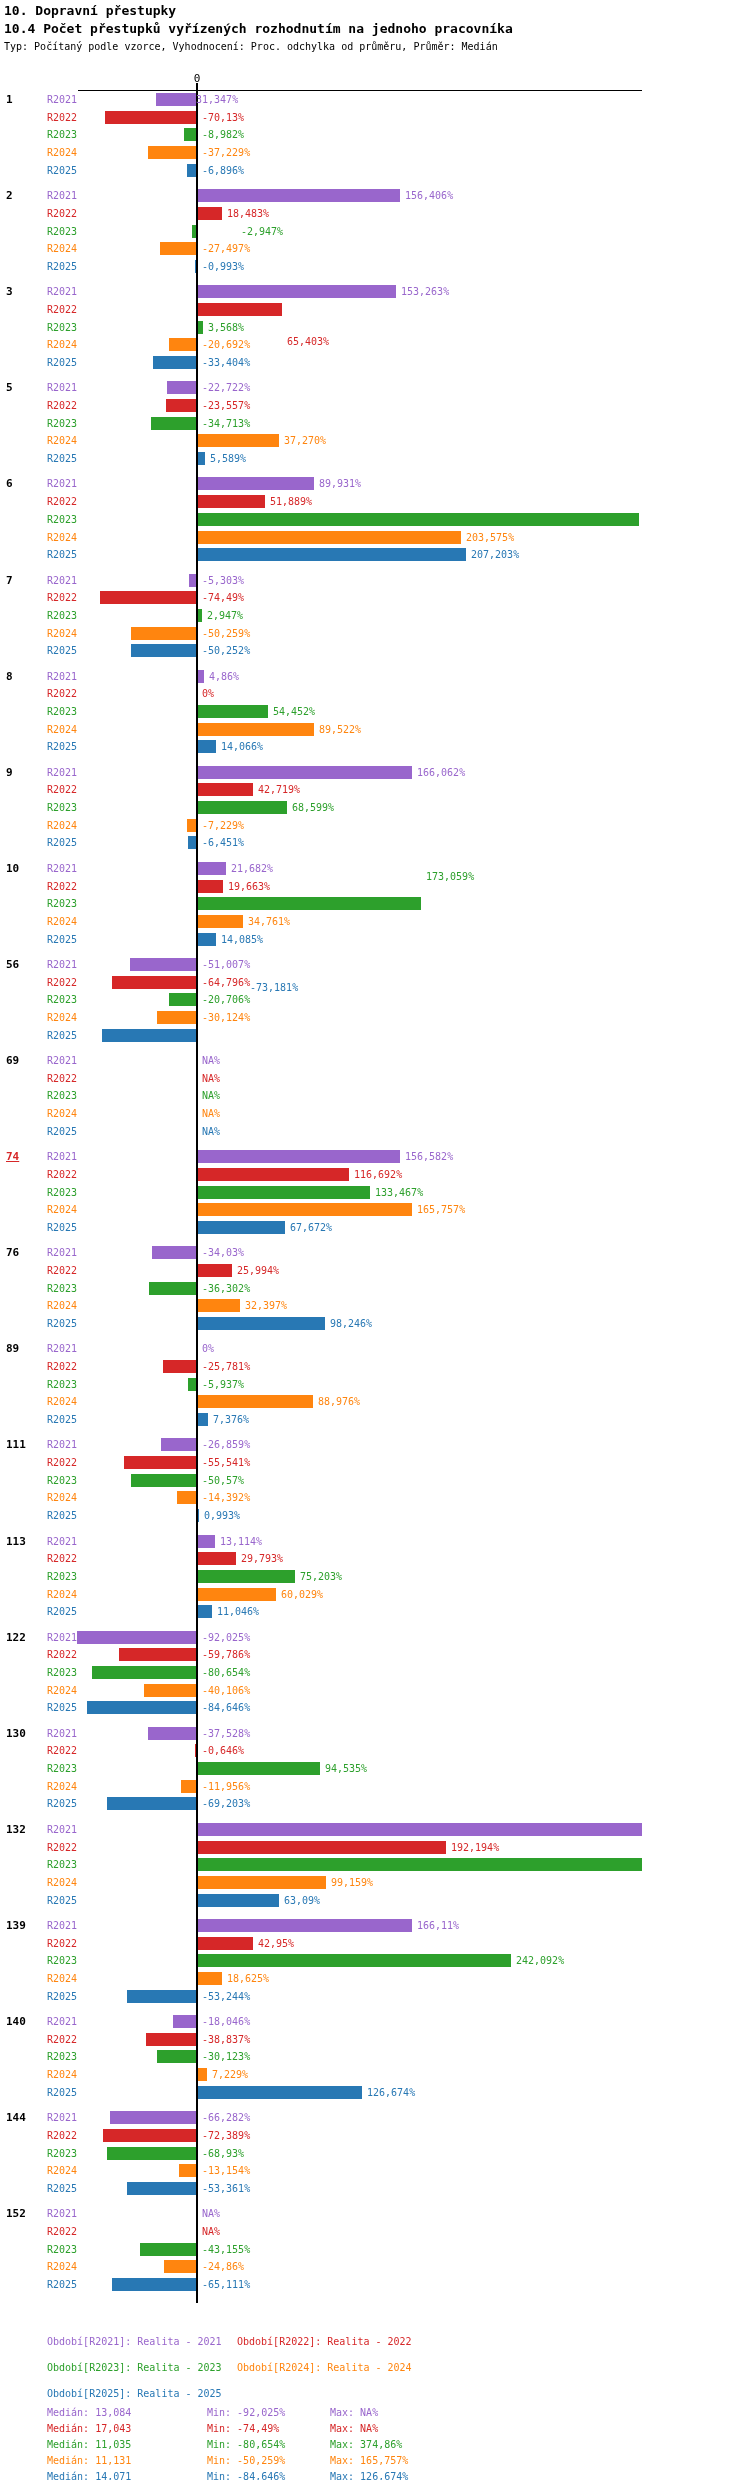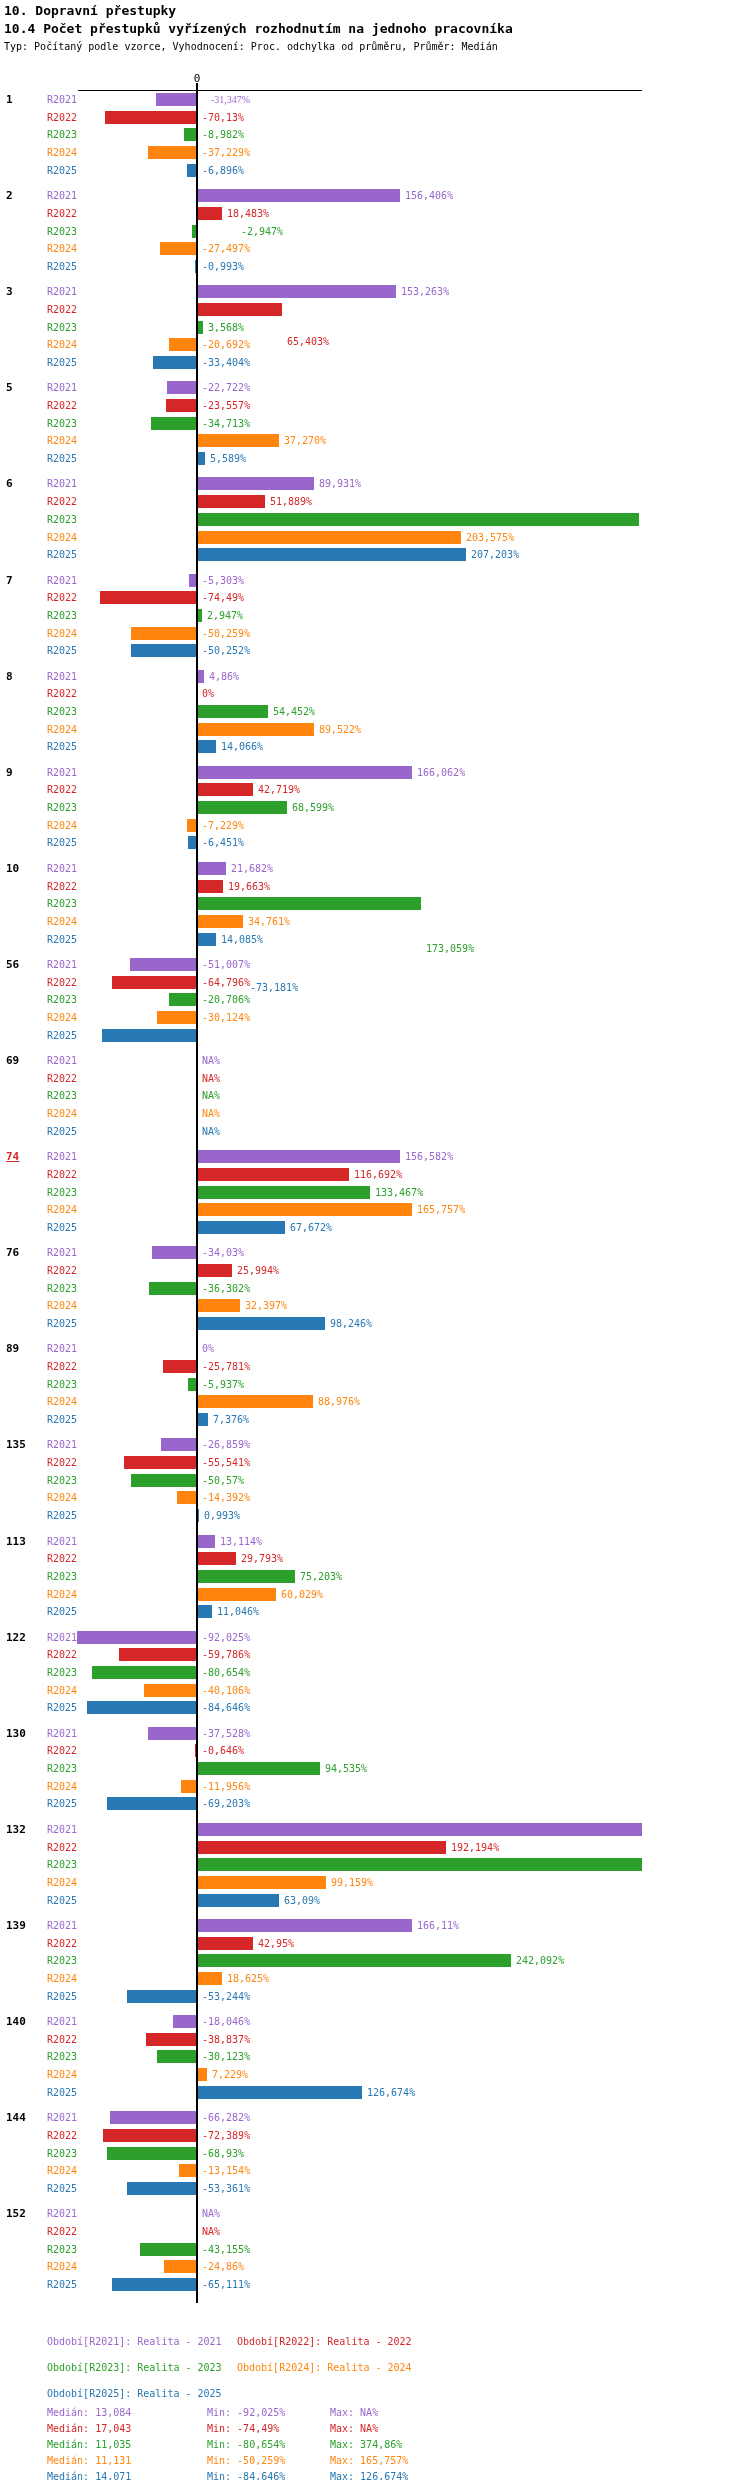--- a/index.html
+++ b/index.html
@@ -28,21 +28,21 @@
   <div class="subtitle">Typ: Počítaný podle vzorce, Vyhodnocení: Proc. odchylka od průměru, Průměr: Medián</div>
 
   <div class="zero-label">0</div>
   <div class="axis-h"></div>
   <div class="axis-v"></div>
 
   <div class="layer" id="bars">
       <div class="grp-label" style="left: 6px; top: 93px; color: rgb(0, 0, 0);">1</div>
       <div class="row-label" style="left: 47px; top: 93px; color: rgb(153, 102, 204);">R2021</div>
       <div class="bar" style="left: 156px; top: 93px; width: 40px; height: 13px; background: rgb(153, 102, 204);"></div>
-      <div class="val-label" style="left: 211px; top: 93px; color: rgb(153, 102, 204); font-family: Liberation Serif, serif;">-31,347%</div>
+      <div class="val-label" style="left: 190px; top: 93px; color: rgb(153, 102, 204);">-31,347%</div>
       <div class="row-label" style="left: 47px; top: 111px; color: rgb(214, 39, 40);">R2022</div>
       <div class="bar" style="left: 105px; top: 111px; width: 91px; height: 13px; background: rgb(214, 39, 40);"></div>
       <div class="val-label" style="left: 202px; top: 111px; color: rgb(214, 39, 40);">-70,13%</div>
       <div class="row-label" style="left: 47px; top: 128px; color: rgb(45, 160, 44);">R2023</div>
       <div class="bar" style="left: 184px; top: 128px; width: 12px; height: 13px; background: rgb(45, 160, 44);"></div>
       <div class="val-label" style="left: 202px; top: 128px; color: rgb(45, 160, 44);">-8,982%</div>
       <div class="row-label" style="left: 47px; top: 146px; color: rgb(255, 133, 15);">R2024</div>
       <div class="bar" style="left: 148px; top: 146px; width: 48px; height: 13px; background: rgb(255, 133, 15);"></div>
       <div class="val-label" style="left: 202px; top: 146px; color: rgb(255, 133, 15);">-37,229%</div>
       <div class="row-label" style="left: 47px; top: 164px; color: rgb(40, 120, 180);">R2025</div>
@@ -161,21 +161,21 @@
       <div class="val-label" style="left: 202px; top: 836px; color: rgb(40, 120, 180);">-6,451%</div>
       <div class="grp-label" style="left: 6px; top: 862px; color: rgb(0, 0, 0);">10</div>
       <div class="row-label" style="left: 47px; top: 862px; color: rgb(153, 102, 204);">R2021</div>
       <div class="bar" style="left: 198px; top: 862px; width: 28px; height: 13px; background: rgb(153, 102, 204);"></div>
       <div class="val-label" style="left: 231px; top: 862px; color: rgb(153, 102, 204);">21,682%</div>
       <div class="row-label" style="left: 47px; top: 880px; color: rgb(214, 39, 40);">R2022</div>
       <div class="bar" style="left: 198px; top: 880px; width: 25px; height: 13px; background: rgb(214, 39, 40);"></div>
       <div class="val-label" style="left: 228px; top: 880px; color: rgb(214, 39, 40);">19,663%</div>
       <div class="row-label" style="left: 47px; top: 897px; color: rgb(45, 160, 44);">R2023</div>
       <div class="bar" style="left: 198px; top: 897px; width: 223px; height: 13px; background: rgb(45, 160, 44);"></div>
-      <div class="val-label" style="left: 426px; top: 942px; color: rgb(45, 160, 44);">173,059%</div>
+      <div class="val-label" style="left: 426px; top: 870px; color: rgb(45, 160, 44);">173,059%</div>
       <div class="row-label" style="left: 47px; top: 915px; color: rgb(255, 133, 15);">R2024</div>
       <div class="bar" style="left: 198px; top: 915px; width: 45px; height: 13px; background: rgb(255, 133, 15);"></div>
       <div class="val-label" style="left: 248px; top: 915px; color: rgb(255, 133, 15);">34,761%</div>
       <div class="row-label" style="left: 47px; top: 933px; color: rgb(40, 120, 180);">R2025</div>
       <div class="bar" style="left: 198px; top: 933px; width: 18px; height: 13px; background: rgb(40, 120, 180);"></div>
       <div class="val-label" style="left: 221px; top: 933px; color: rgb(40, 120, 180);">14,085%</div>
       <div class="grp-label" style="left: 6px; top: 958px; color: rgb(0, 0, 0);">56</div>
       <div class="row-label" style="left: 47px; top: 958px; color: rgb(153, 102, 204);">R2021</div>
       <div class="bar" style="left: 130px; top: 958px; width: 66px; height: 13px; background: rgb(153, 102, 204);"></div>
       <div class="val-label" style="left: 202px; top: 958px; color: rgb(153, 102, 204);">-51,007%</div>
@@ -242,21 +242,21 @@
       <div class="val-label" style="left: 202px; top: 1360px; color: rgb(214, 39, 40);">-25,781%</div>
       <div class="row-label" style="left: 47px; top: 1378px; color: rgb(45, 160, 44);">R2023</div>
       <div class="bar" style="left: 188px; top: 1378px; width: 8px; height: 13px; background: rgb(45, 160, 44);"></div>
       <div class="val-label" style="left: 202px; top: 1378px; color: rgb(45, 160, 44);">-5,937%</div>
       <div class="row-label" style="left: 47px; top: 1395px; color: rgb(255, 133, 15);">R2024</div>
       <div class="bar" style="left: 198px; top: 1395px; width: 115px; height: 13px; background: rgb(255, 133, 15);"></div>
       <div class="val-label" style="left: 318px; top: 1395px; color: rgb(255, 133, 15);">88,976%</div>
       <div class="row-label" style="left: 47px; top: 1413px; color: rgb(40, 120, 180);">R2025</div>
       <div class="bar" style="left: 198px; top: 1413px; width: 10px; height: 13px; background: rgb(40, 120, 180);"></div>
       <div class="val-label" style="left: 213px; top: 1413px; color: rgb(40, 120, 180);">7,376%</div>
-      <div class="grp-label" style="left: 6px; top: 1438px; color: rgb(0, 0, 0);">135</div>
+      <div class="grp-label" style="left: 6px; top: 1438px; color: rgb(0, 0, 0);">111</div>
       <div class="row-label" style="left: 47px; top: 1438px; color: rgb(153, 102, 204);">R2021</div>
       <div class="bar" style="left: 161px; top: 1438px; width: 35px; height: 13px; background: rgb(153, 102, 204);"></div>
       <div class="val-label" style="left: 202px; top: 1438px; color: rgb(153, 102, 204);">-26,859%</div>
       <div class="row-label" style="left: 47px; top: 1456px; color: rgb(214, 39, 40);">R2022</div>
       <div class="bar" style="left: 124px; top: 1456px; width: 72px; height: 13px; background: rgb(214, 39, 40);"></div>
       <div class="val-label" style="left: 202px; top: 1456px; color: rgb(214, 39, 40);">-55,541%</div>
       <div class="row-label" style="left: 47px; top: 1474px; color: rgb(45, 160, 44);">R2023</div>
       <div class="bar" style="left: 131px; top: 1474px; width: 65px; height: 13px; background: rgb(45, 160, 44);"></div>
       <div class="val-label" style="left: 202px; top: 1474px; color: rgb(45, 160, 44);">-50,57%</div>
       <div class="row-label" style="left: 47px; top: 1491px; color: rgb(255, 133, 15);">R2024</div>

